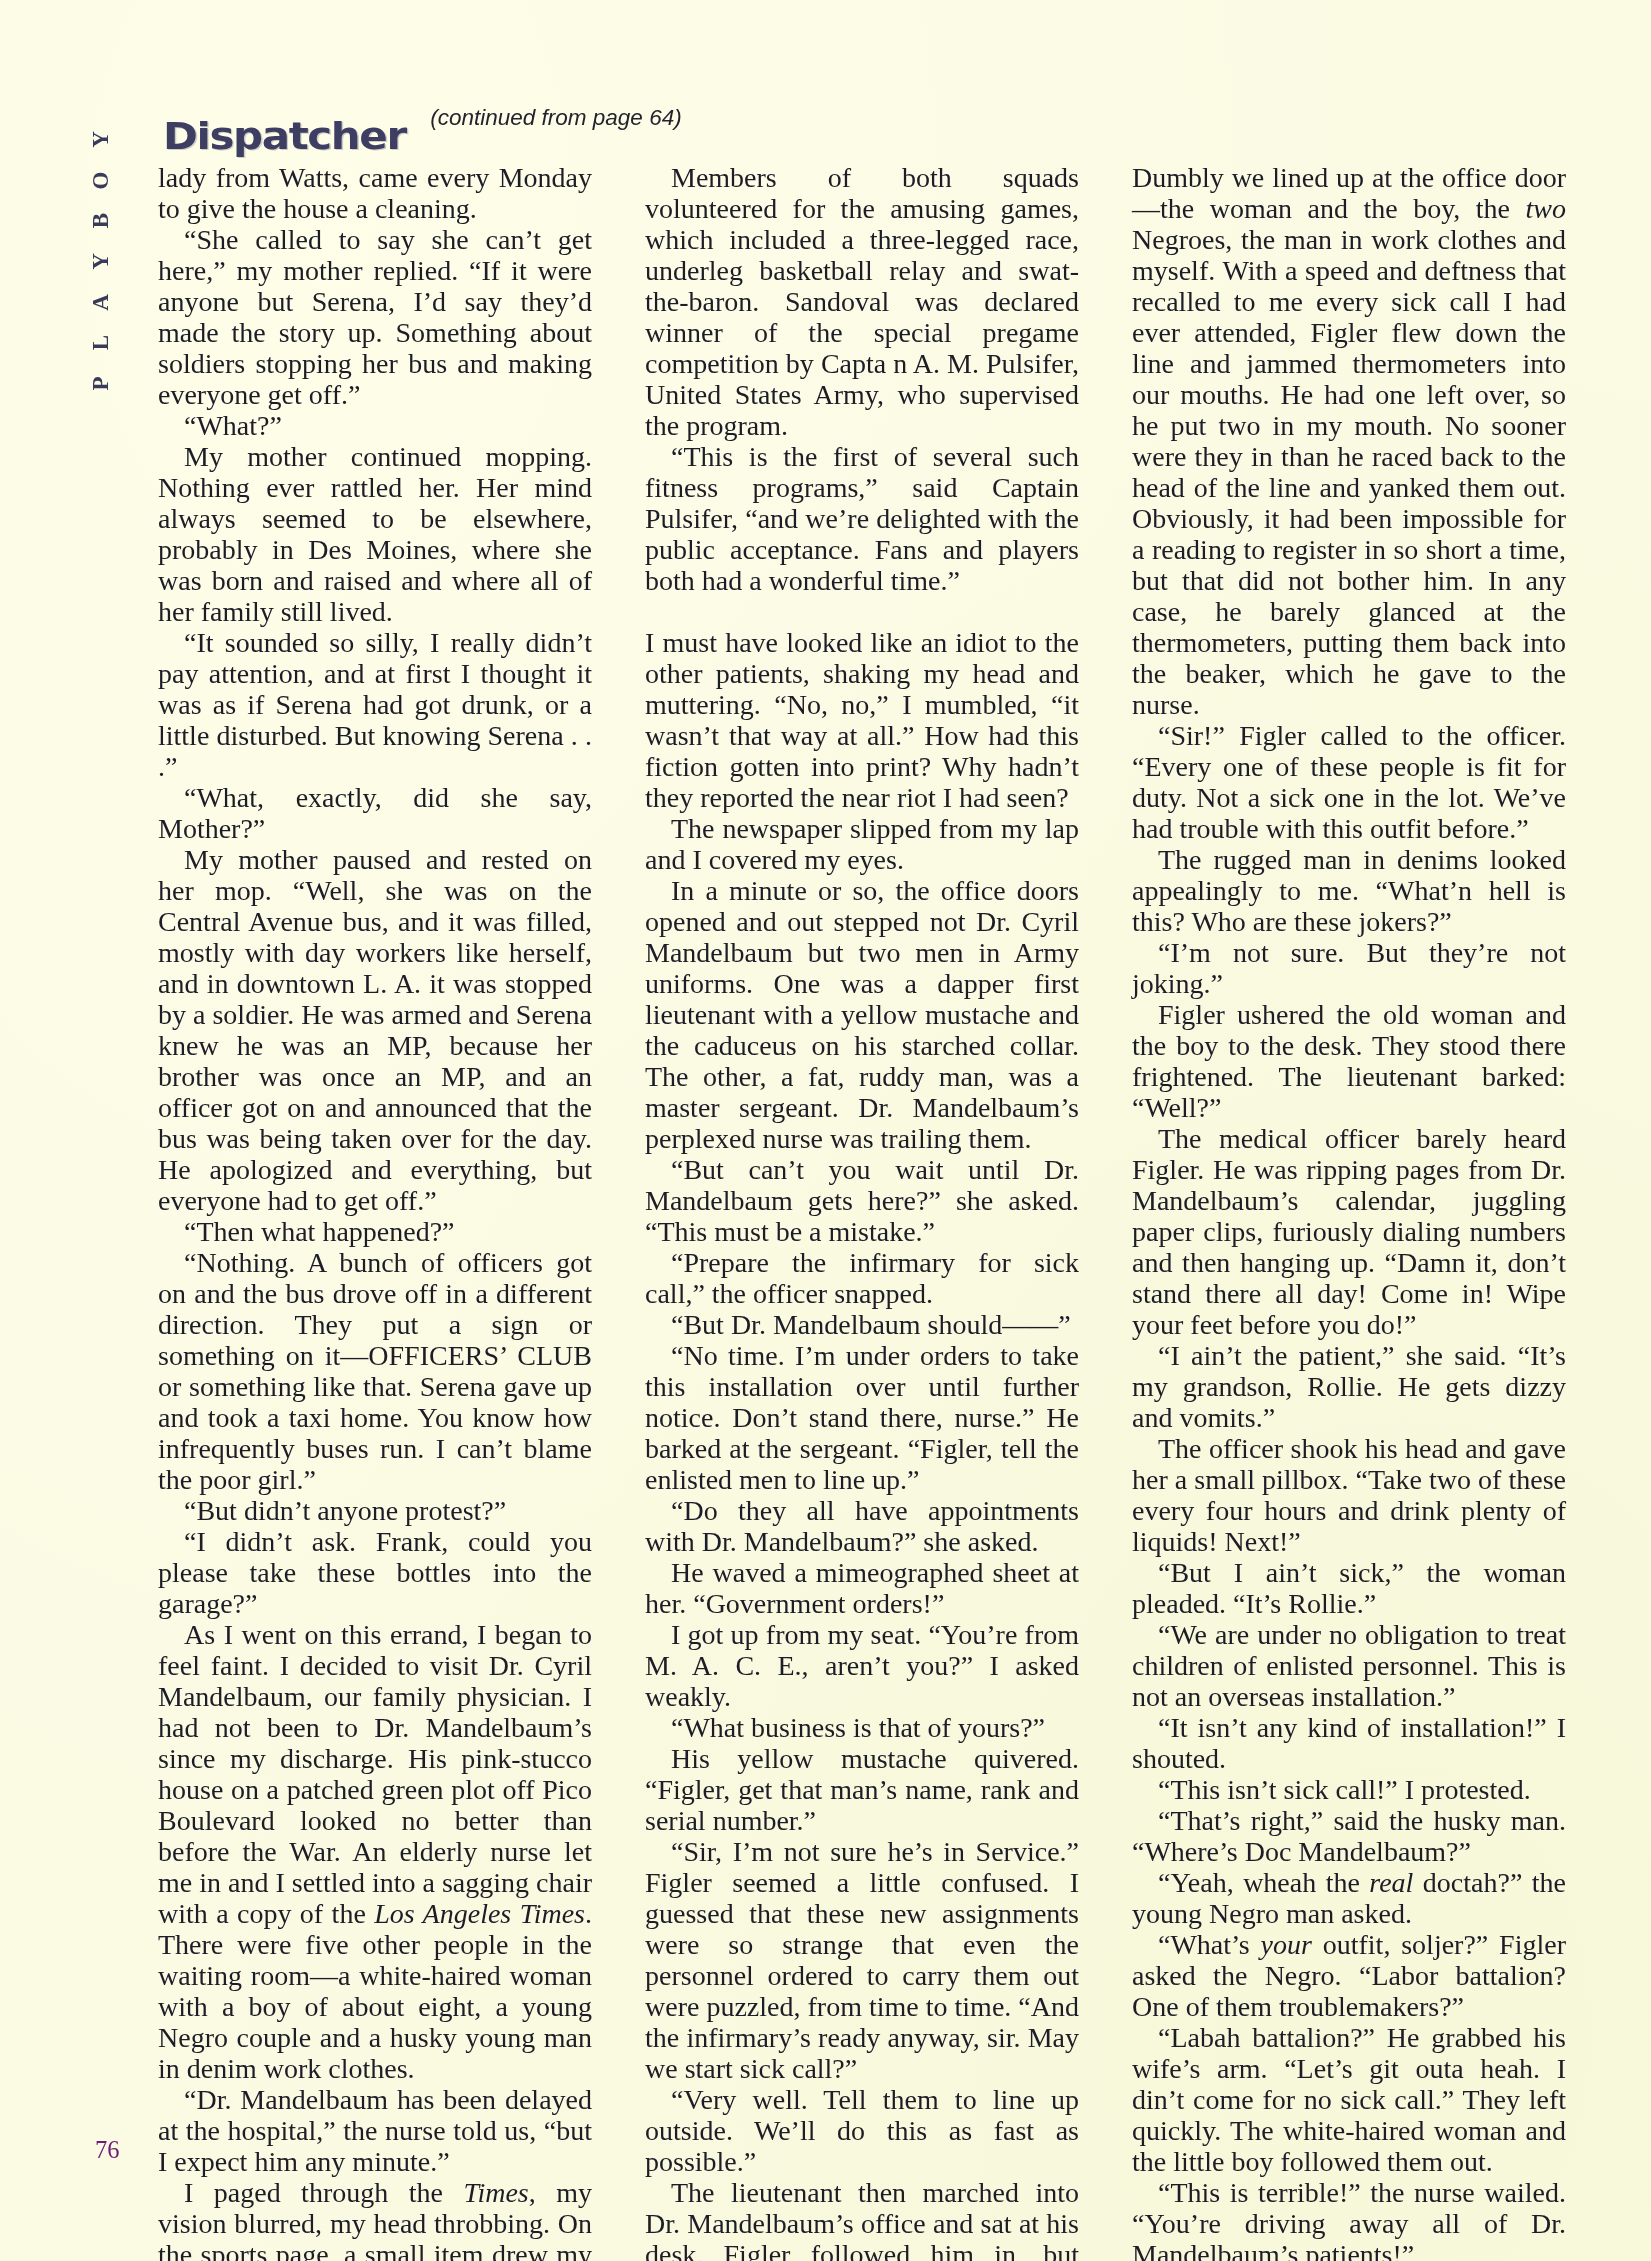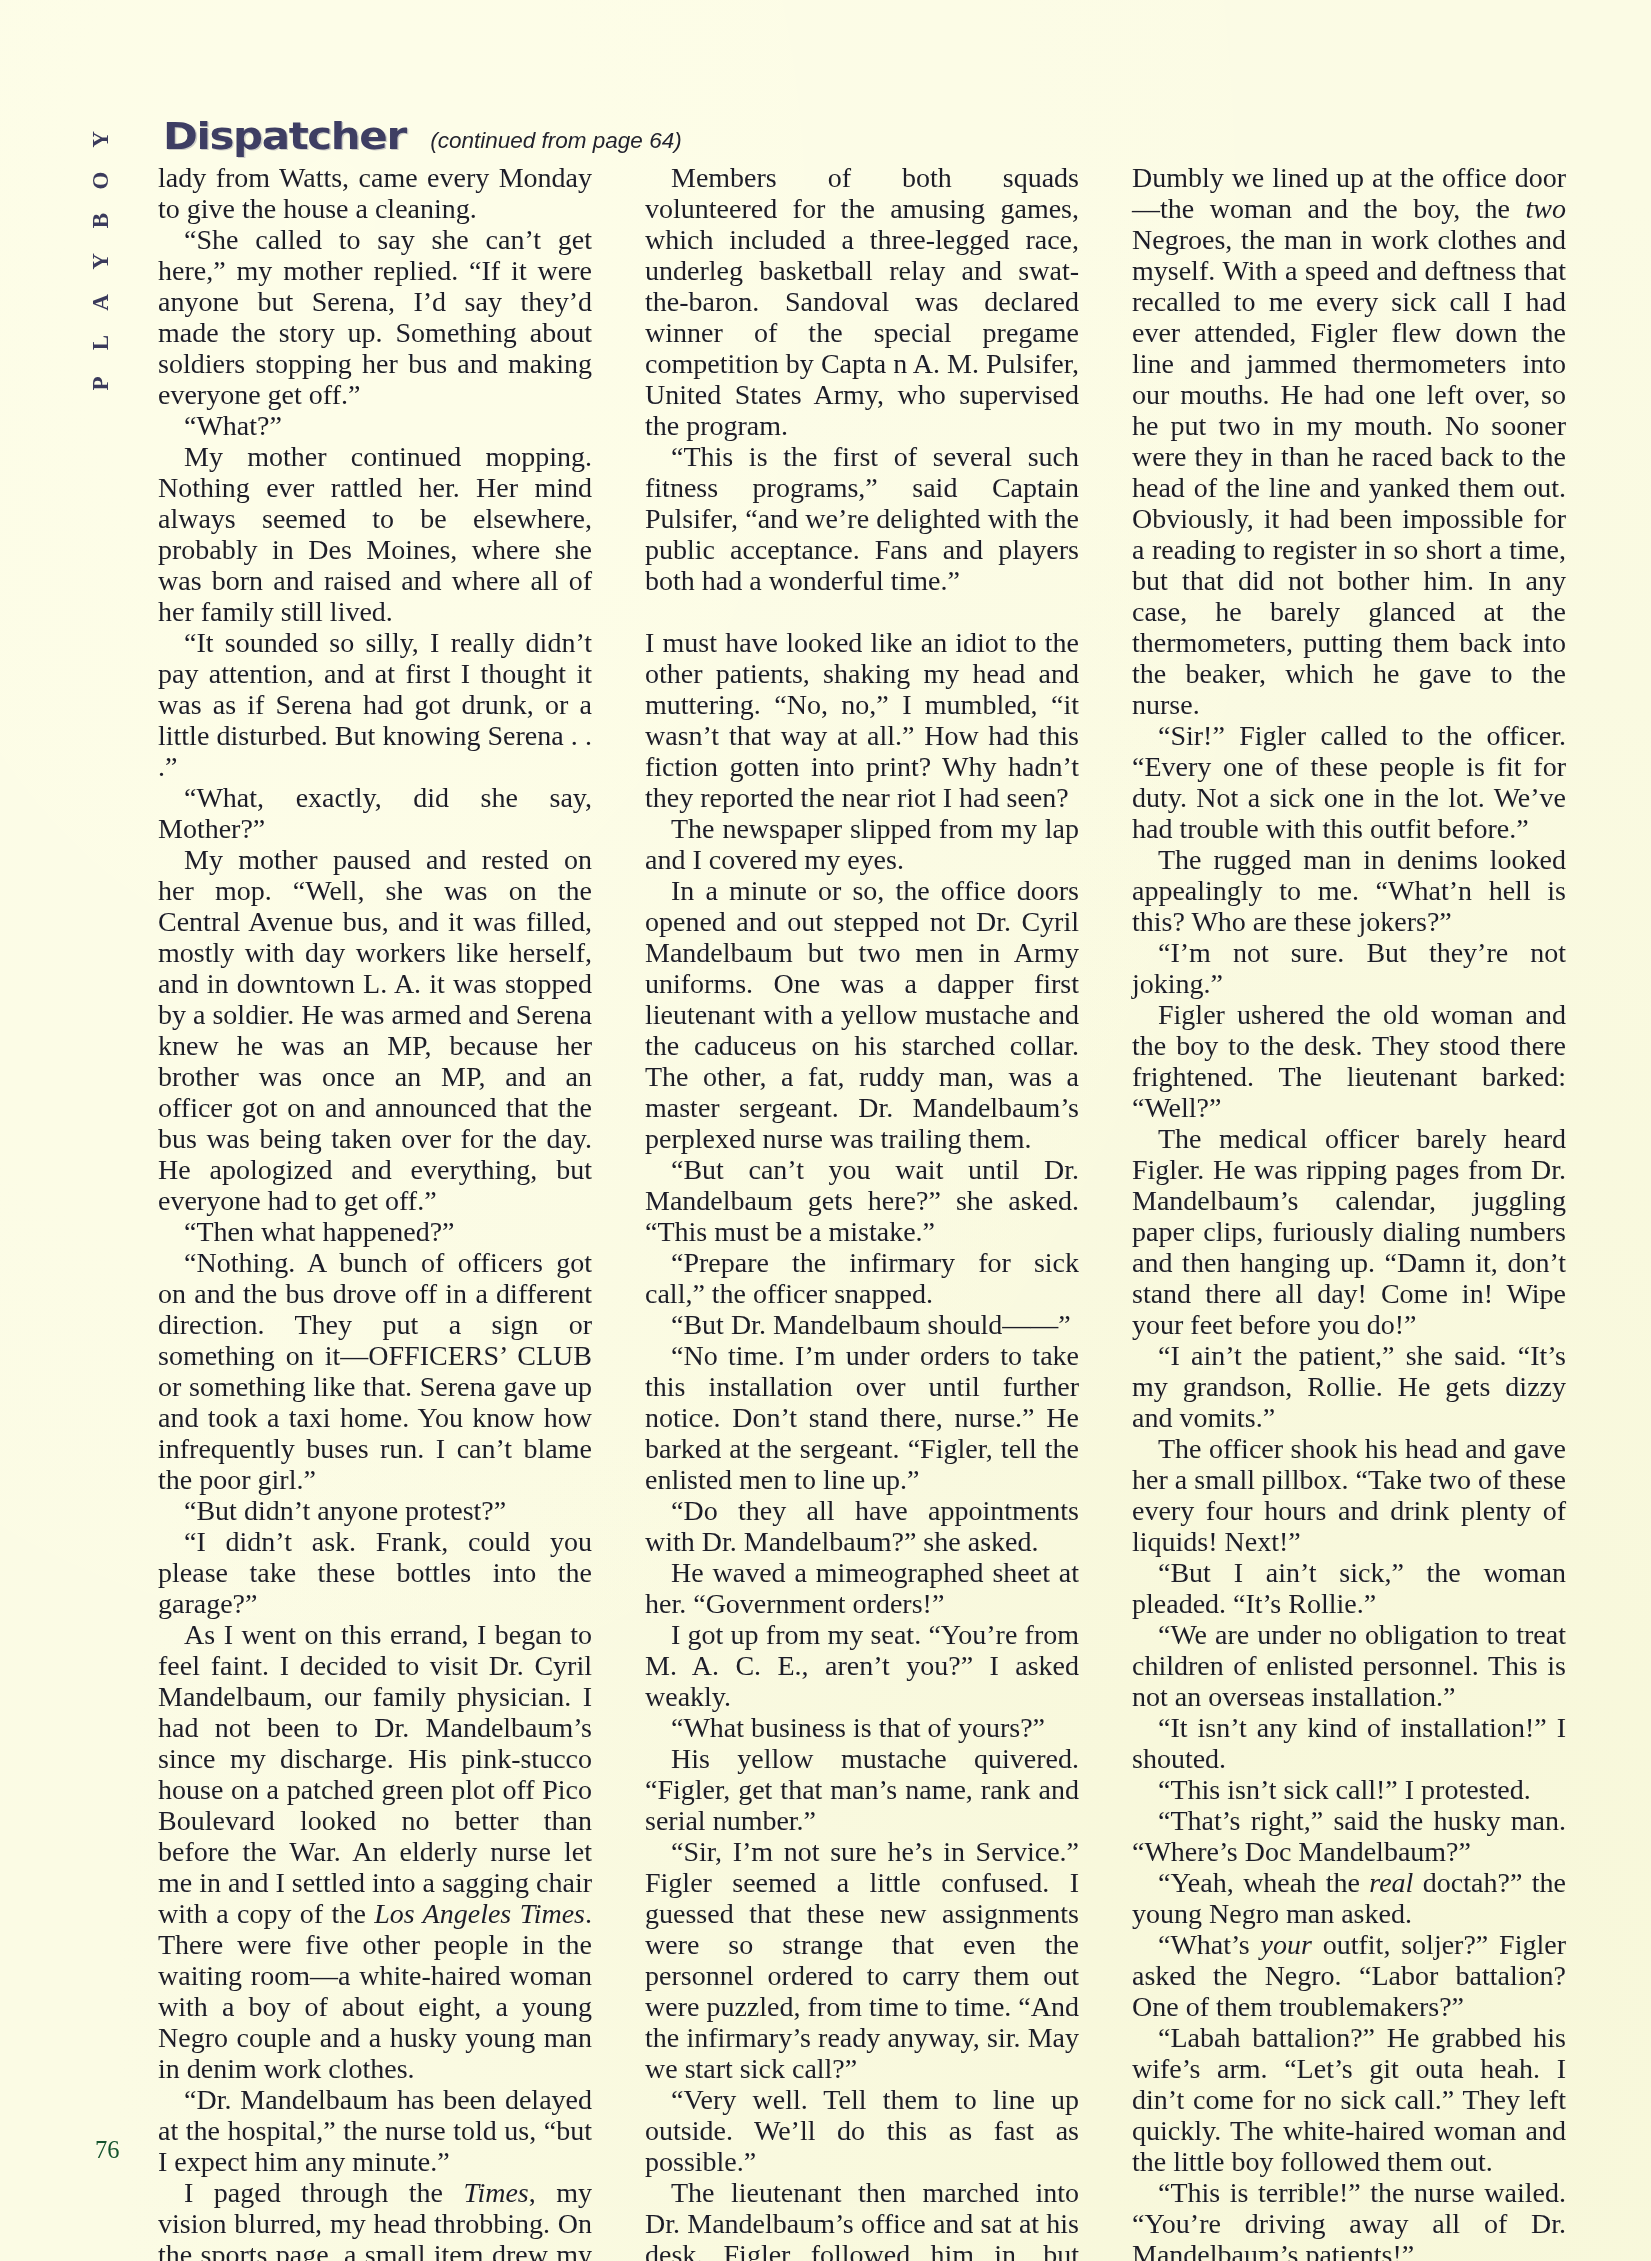--- a/index.html
+++ b/index.html
@@ -51,21 +51,21 @@
     line-height: 1;
     display: block;
   }
 
   
   .article-head {
     position: absolute;
     left: 163px;
     top: 109px;
     display: flex;
-    align-items: flex-end;
+    align-items: flex-start;
     gap: 24.5px;
   }
   .article-title {
     font-family: "DejaVu Sans", sans-serif;
     font-weight: bold;
     font-size: 42px;
     letter-spacing: -1.4px;
     color: #3e3e63;
     transform: scaleY(0.88);
     transform-origin: left bottom;
@@ -132,21 +132,21 @@
     color: #1d1d28;
   }
 
   
   .folio {
     position: absolute;
     left: 95px;
     bottom: 97px;
     font-family: "Liberation Serif", serif;
     font-size: 24.5px;
-    color: #14532d;
+    color: #701a75;
   }
 </style>
 </head>
 <body>
 
 <div class="page">
   <div class="paper-tint"></div>
 
   <div class="vertical-masthead">
     <span class="vm-letter">P</span>

